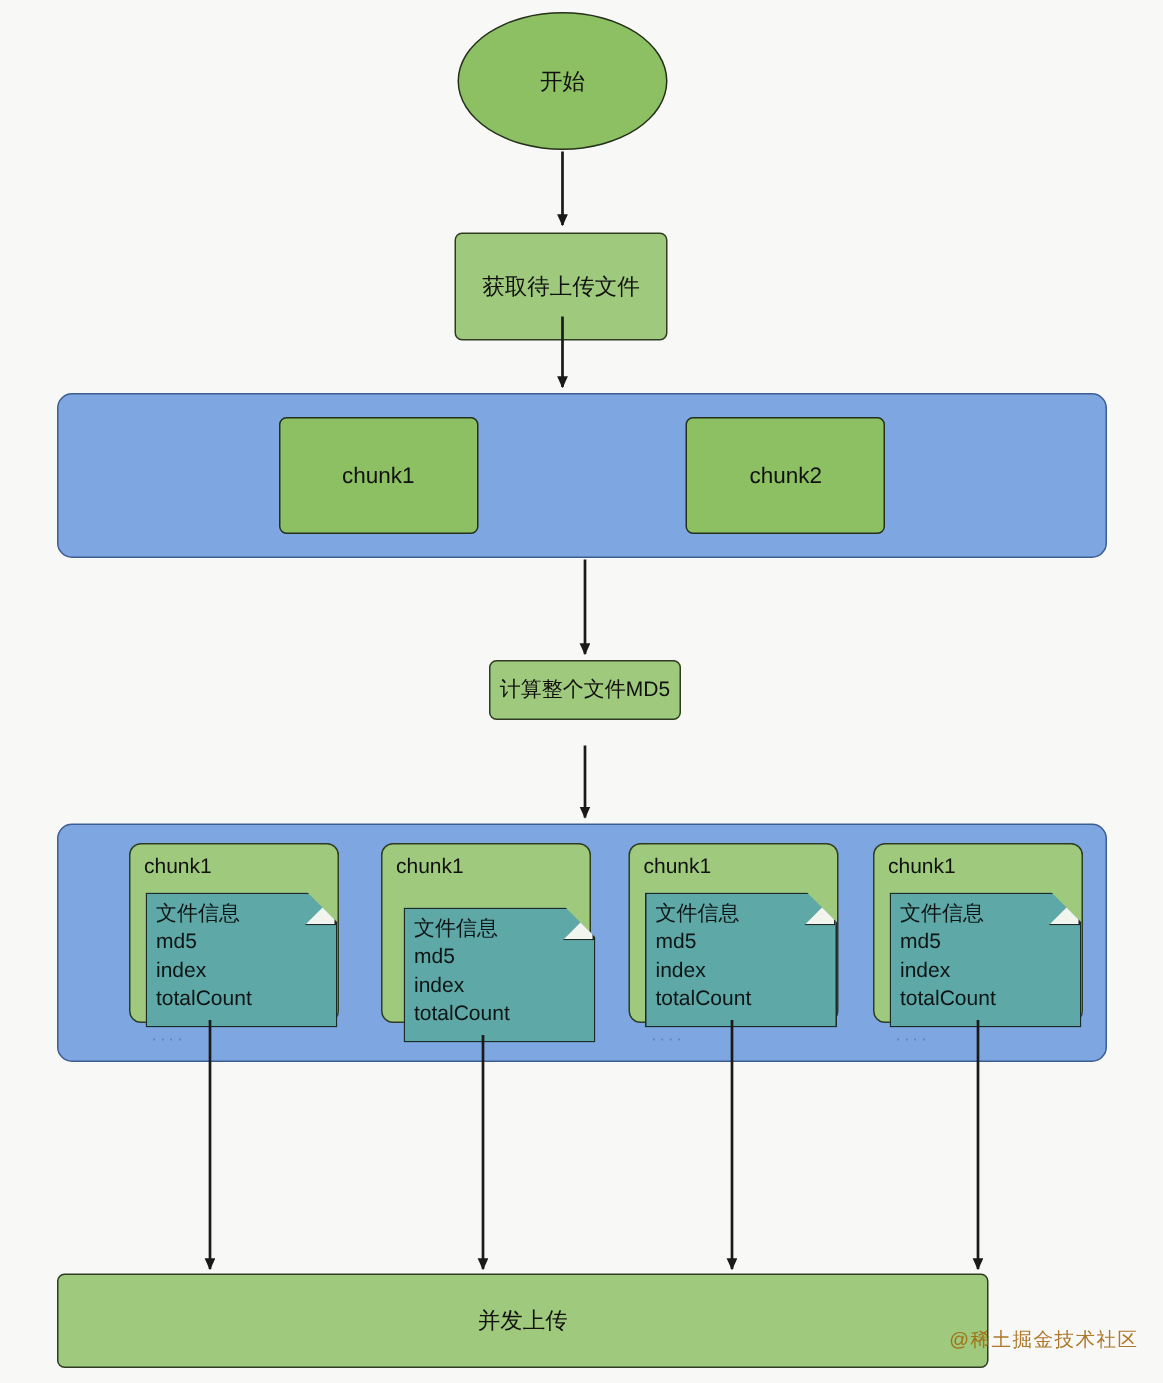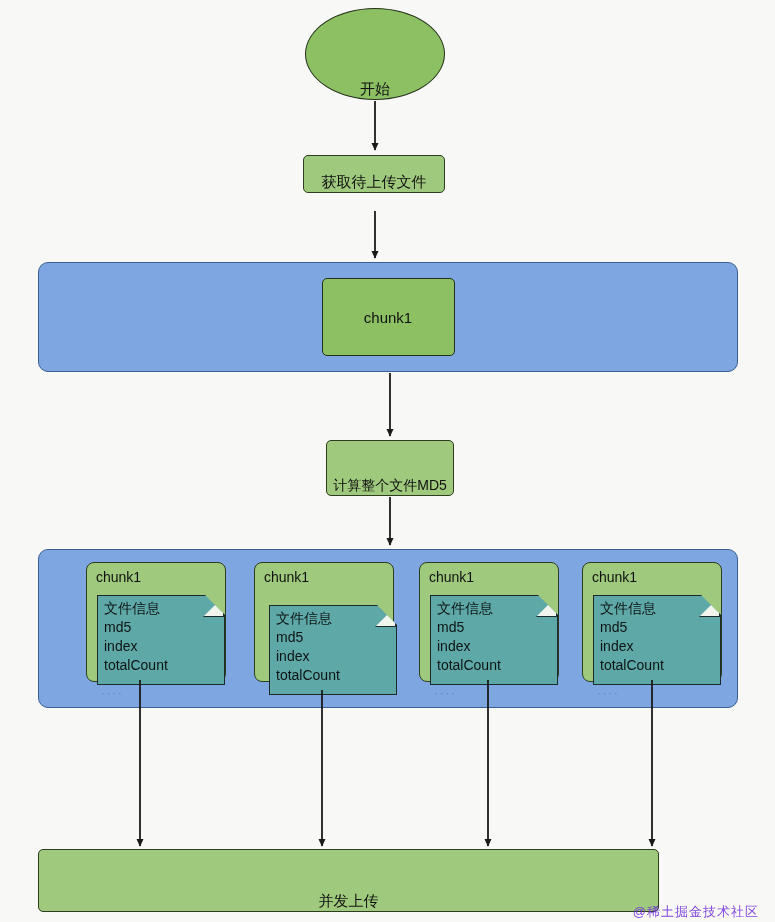--- a/index.html
+++ b/index.html
@@ -29,21 +29,21 @@
     width: 775px;
     height: 922px;
     pointer-events: none;
     z-index: 5;
   }
   
   .node {
     position: absolute;
     box-sizing: border-box;
     display: flex;
-    align-items: flex-end;
+    align-items: center;
     justify-content: center;
     text-align: center;
   }
   
   .start-ellipse {
     left: 305px;
     top: 8px;
     width: 140px;
     height: 92px;
     background: #8cc063;
@@ -57,27 +57,27 @@
     background: #9fc97c;
     border: 1.6px solid #2e3d20;
     border-radius: 5px;
     font-size: 15px;
     z-index: 3;
   }
   .box-fetch-file {
     left: 303px;
     top: 155px;
     width: 142px;
-    height: 38px;
+    height: 72px;
   }
   .box-md5 {
     left: 326px;
     top: 440px;
     width: 128px;
-    height: 56px;
+    height: 40px;
     font-size: 14px;
     white-space: nowrap;
     overflow: visible;
   }
   .box-md5 .node-label {
     display: block;
     width: 150px;
   }
   
   .group-blue {
@@ -194,23 +194,23 @@
   .box-concurrent {
     left: 38px;
     top: 849px;
     width: 621px;
     height: 63px;
     font-size: 15px;
   }
   .watermark {
     position: absolute;
     right: 16px;
-    bottom: 1px;
+    bottom: 20px;
     font-size: 13px;
-    color: #6d28d9;
+    color: #a16207;
     opacity: 0.85;
     letter-spacing: 1px;
     z-index: 6;
     pointer-events: none;
   }
   .node-label {
     pointer-events: none;
   }
 </style>
 </head>
@@ -244,20 +244,23 @@
   </div>
 
   <div class="node process-box box-fetch-file">
     <span class="node-label">获取待上传文件</span>
   </div>
 
   <div class="group-blue group-chunks-top">
     <div class="chunk-row">
       <div class="chunk-cell">
         <span class="node-label">chunk1</span>
+      </div>
+      <div class="chunk-cell">
+        <span class="node-label">chunk2</span>
       </div>
     </div>
   </div>
 
   <div class="node process-box box-md5">
     <span class="node-label">计算整个文件MD5</span>
   </div>
 
   <div class="group-blue group-chunks-bottom">
     <div class="chunk-group-row">

